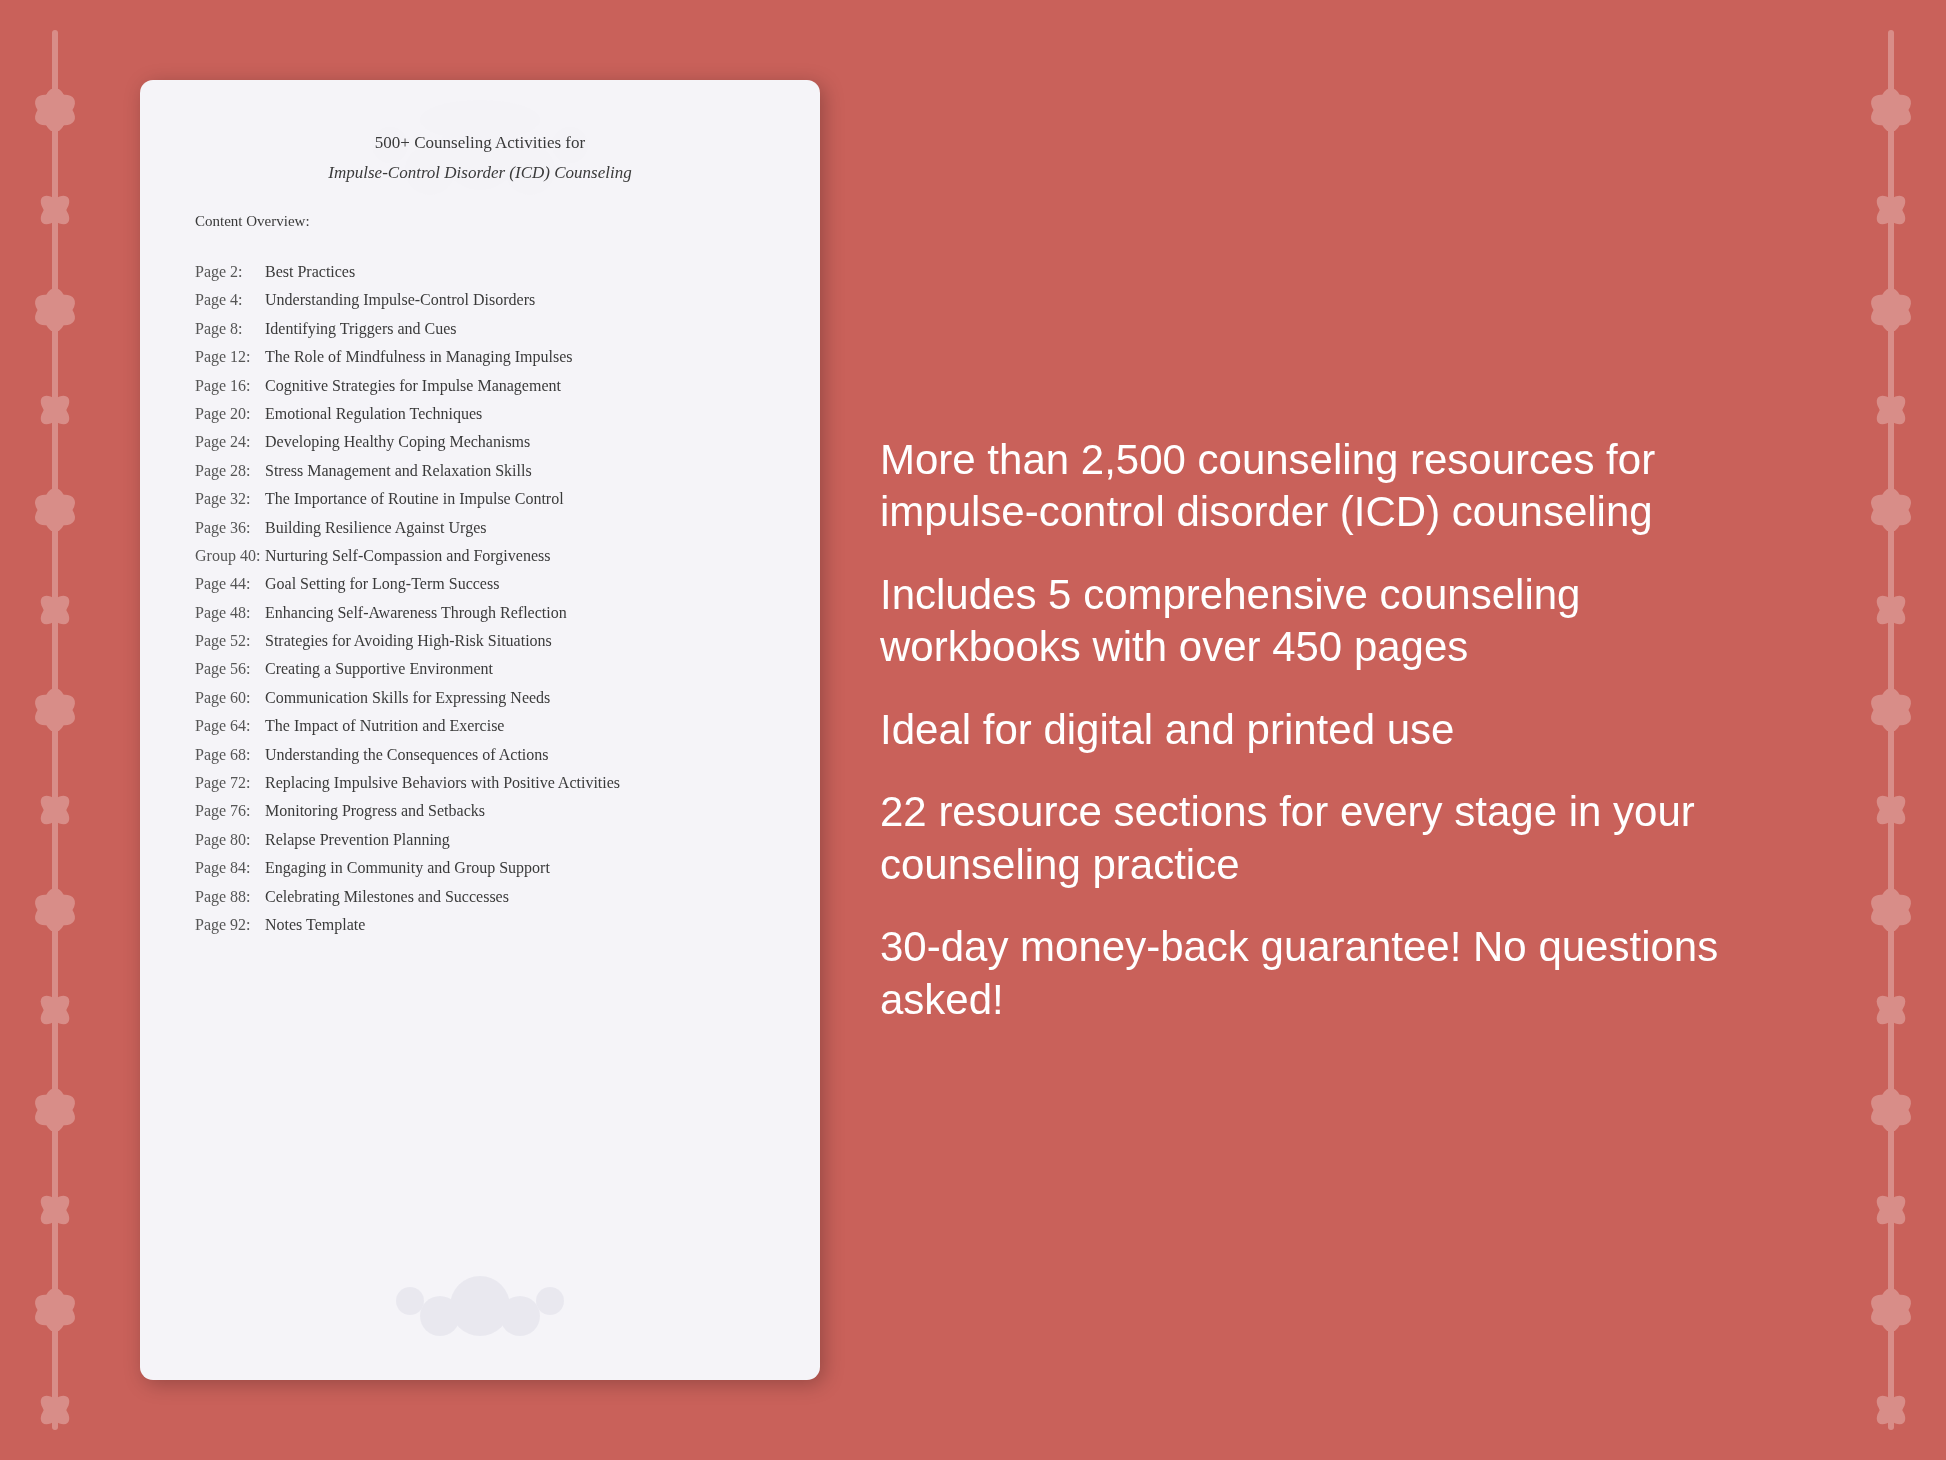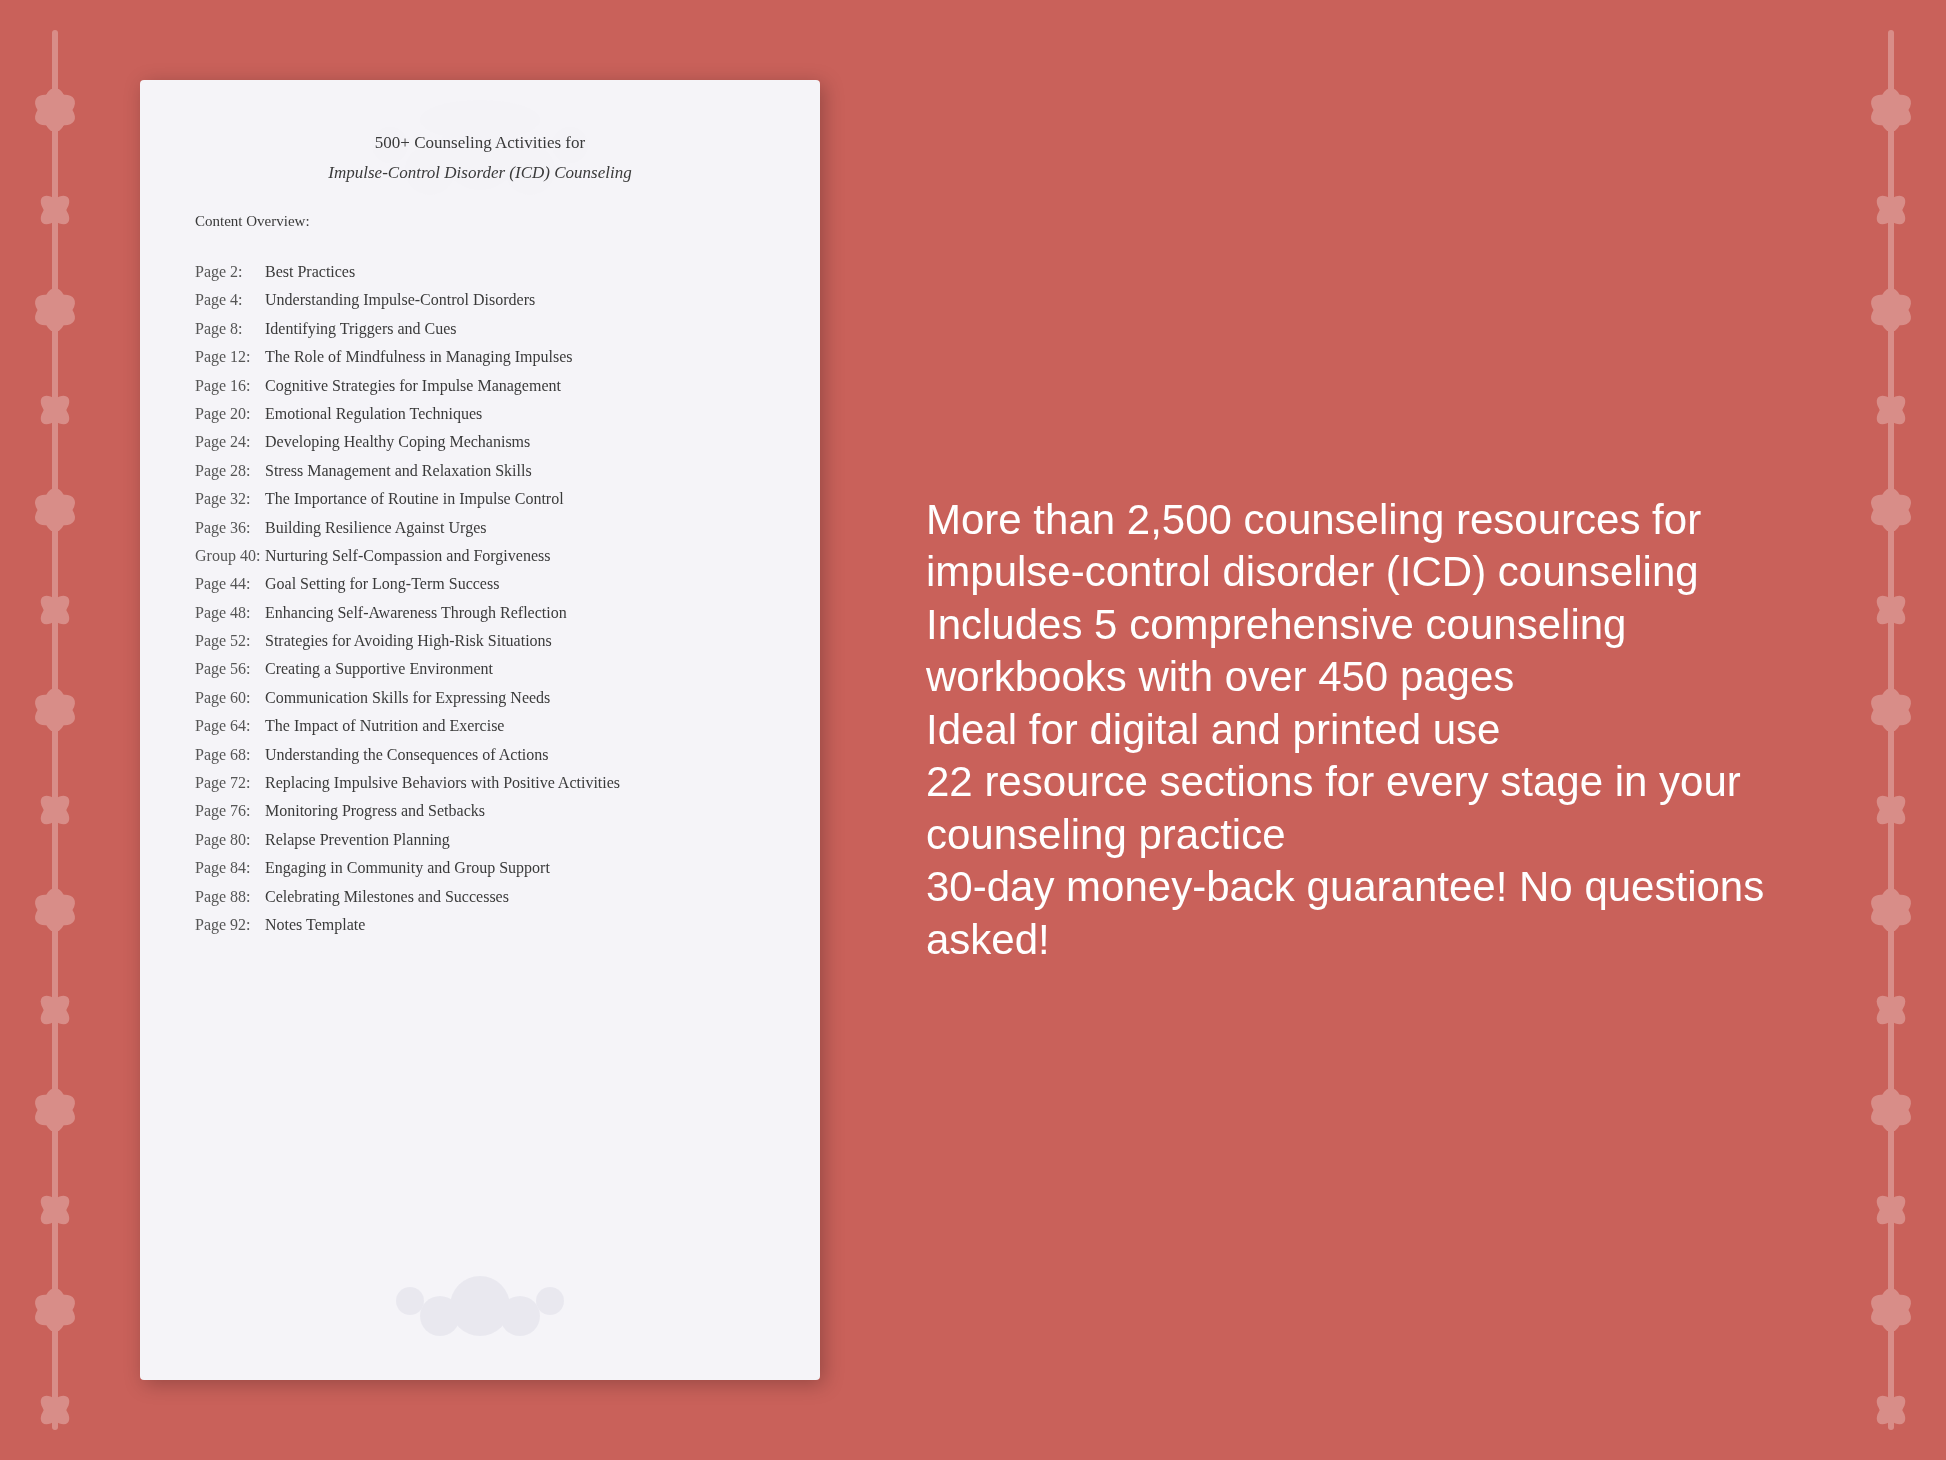--- a/index.html
+++ b/index.html
@@ -35,21 +35,21 @@
       display: flex;
       align-items: center;
       justify-content: center;
       padding: 40px 30px;
       gap: 60px;
     }
 
     
     .document-card {
       background: #f5f4f8;
-      border-radius: 4px;
+      border-radius: 13px;
       width: 680px;
       min-height: 1300px;
       padding: 50px 55px 50px 55px;
       box-shadow: 4px 4px 20px rgba(0,0,0,0.25);
       flex-shrink: 0;
       position: relative;
       overflow: hidden;
     }
 
     
@@ -93,22 +93,22 @@
       display: inline-block;
       width: 70px;
       color: #555;
     }
 
     
     .text-panel {
       flex: 1;
       display: flex;
       flex-direction: column;
+      gap: 30px;
       padding: 20px 20px 20px 0;
-      margin-left: 46px;
     }
 
     .feature-text {
       font-size: 42px;
       color: #ffffff;
       line-height: 1.25;
       font-family: Arial, Helvetica, sans-serif;
       font-weight: normal;
     }
   </style>

